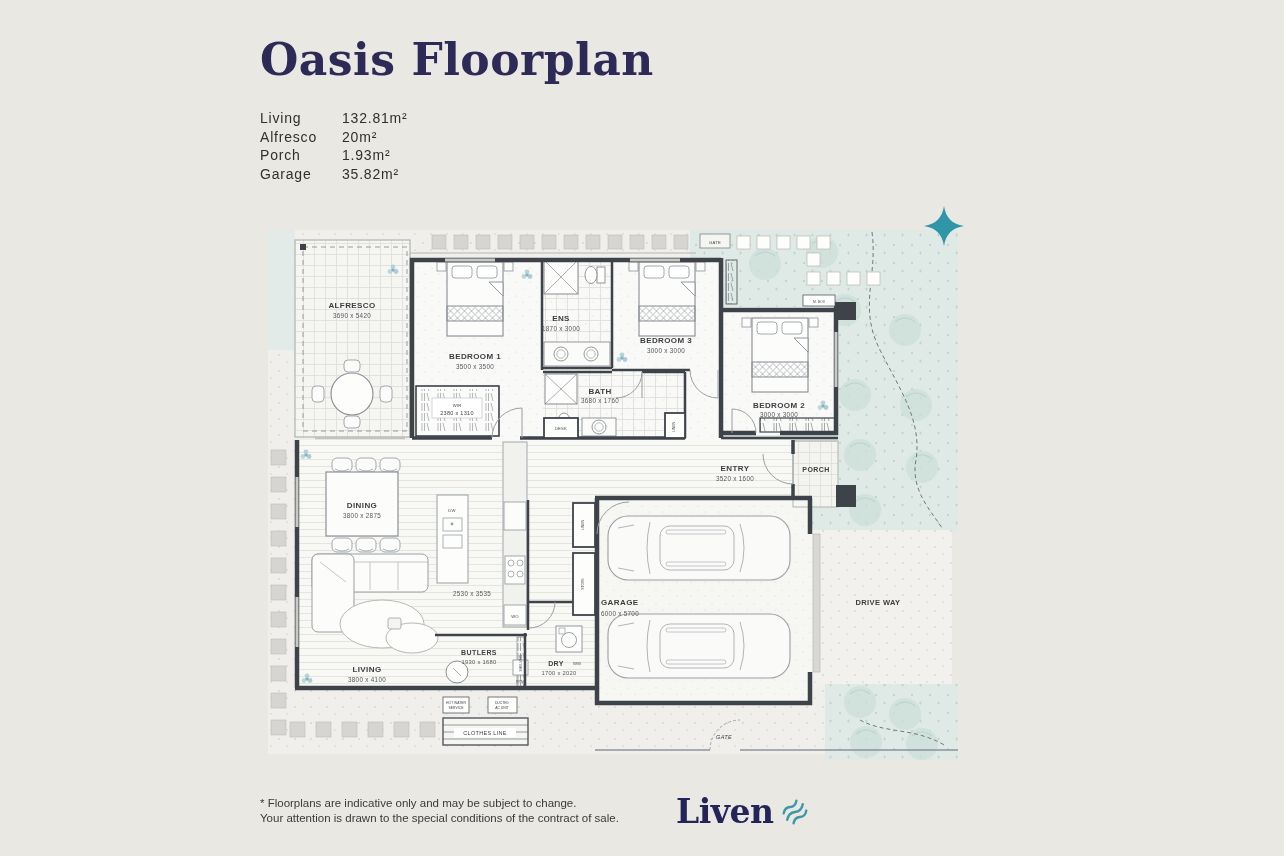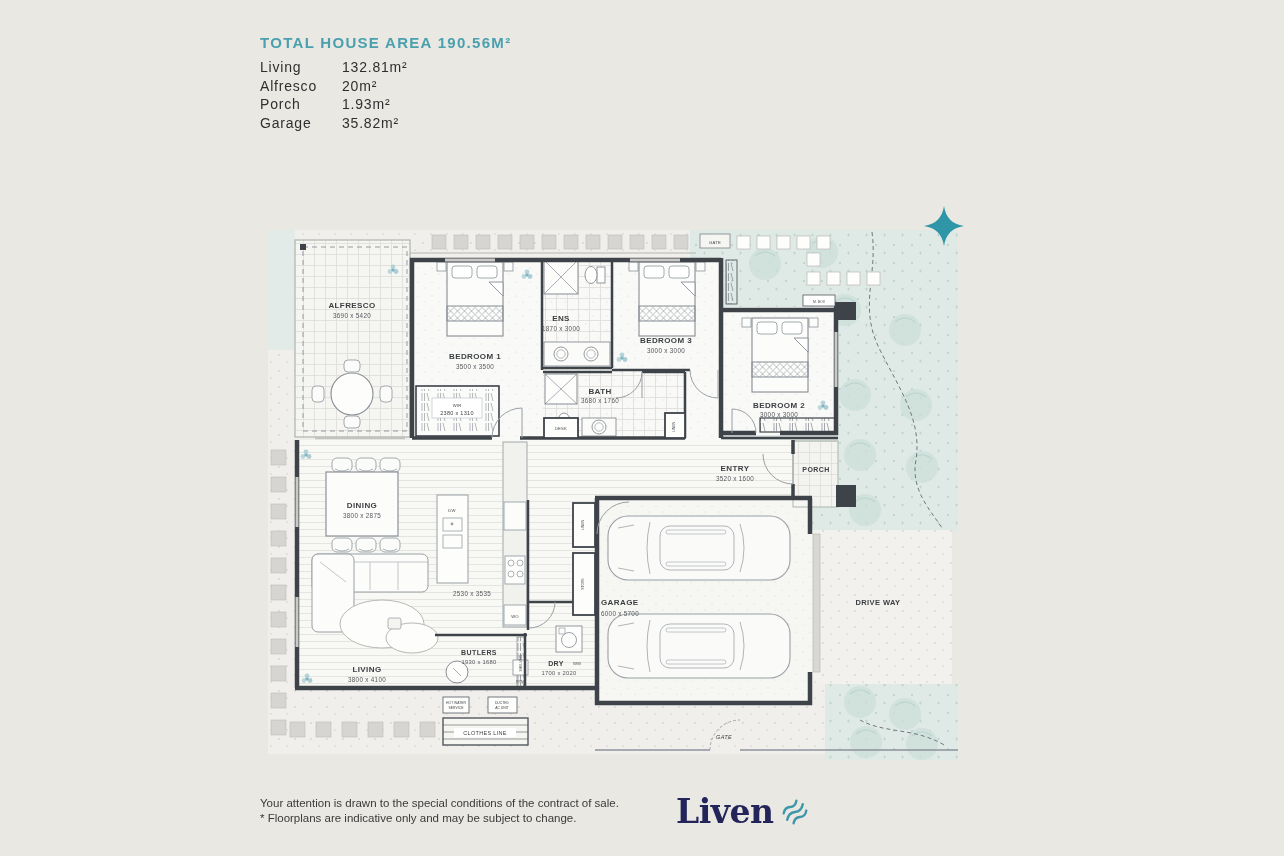--- a/index.html
+++ b/index.html
@@ -24,21 +24,21 @@
   .tiny{font-size:4.2px;fill:#46494d;letter-spacing:.2px;}
   .tiny2{font-size:3.4px;fill:#46494d;}
   .mid{font-size:5.5px;fill:#3c3f42;letter-spacing:.3px;}
 </style>
 </head>
 <body>
 
 <div class="page">
 
   <div class="header">
-    <div class="subtitle">TOTAL HOUSE AREA 190.56M²</div>
+    <h1 class="title">Oasis Floorplan</h1>
     <div class="area-row">
       <span class="lbl">Living</span>
       <span class="val">132.81m²</span>
     </div>
     <div class="area-row">
       <span class="lbl">Alfresco</span>
       <span class="val">20m²</span>
     </div>
     <div class="area-row">
       <span class="lbl">Porch</span>
@@ -414,22 +414,22 @@
       <text x="225" y="513" class="mid">CLOTHES LINE</text>
     </g>
     <g text-anchor="start">
       <text x="341" y="383" class="rname">GARAGE</text>
       <text x="341" y="394" class="rdims">6000 x 5700</text>
     </g>
   </svg>
   </div>
 
   <div class="disclaimer">
+    <div>* Floorplans are indicative only and may be subject to change.</div>
     <div>Your attention is drawn to the special conditions of the contract of sale.</div>
-    <div>* Floorplans are indicative only and may be subject to change.</div>
   </div>
 
   <div class="logo">
     <span class="liven">Liven</span>
     <span class="wave">
       <svg width="28" height="28" viewBox="0 0 28 28">
         <g transform="rotate(-45 14 14)" fill="none" stroke="#3e97a9" stroke-width="2.4" stroke-linecap="round">
           <path d="M5,7 Q10,3.5 14,7 Q18,10.5 23,7"></path>
           <path d="M3,14 Q9,10 14,14 Q19,18 25,14"></path>
           <path d="M5,21 Q10,17.5 14,21 Q18,24.5 23,21"></path>

